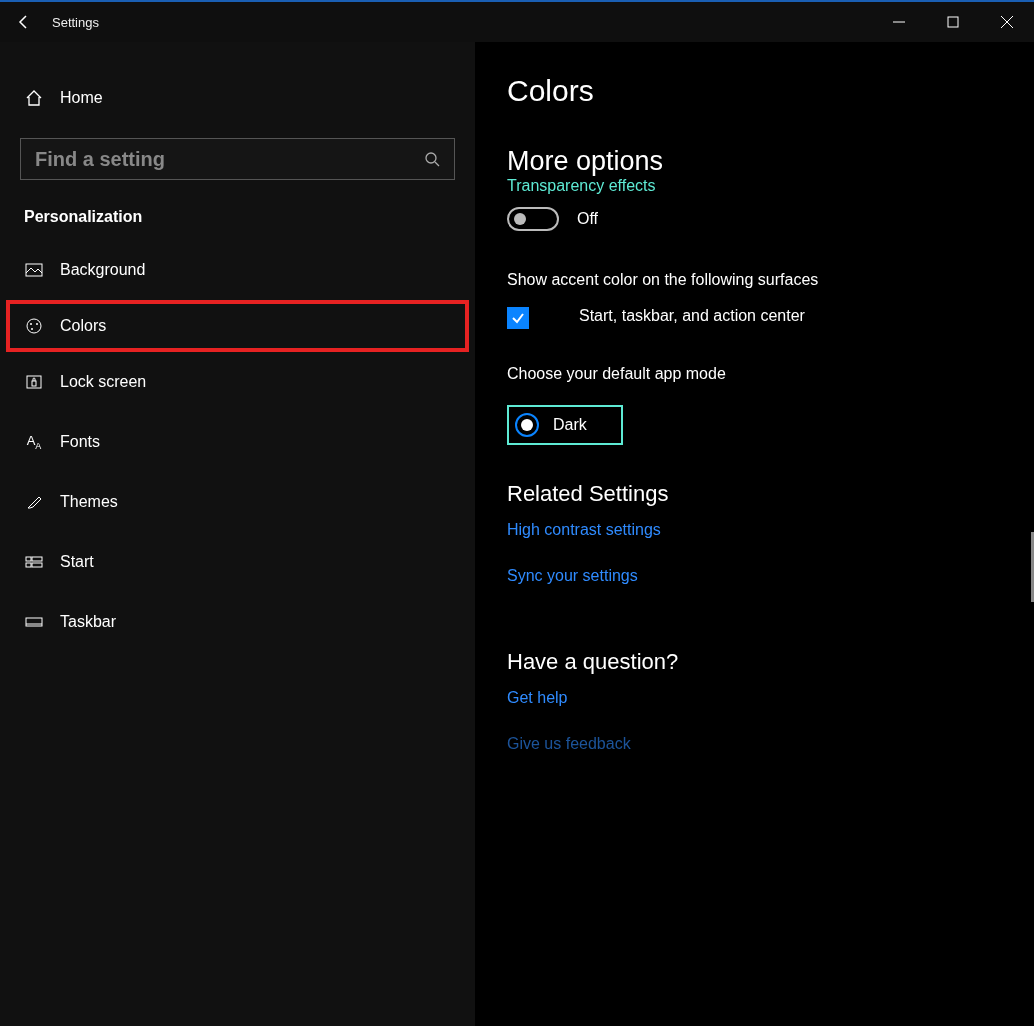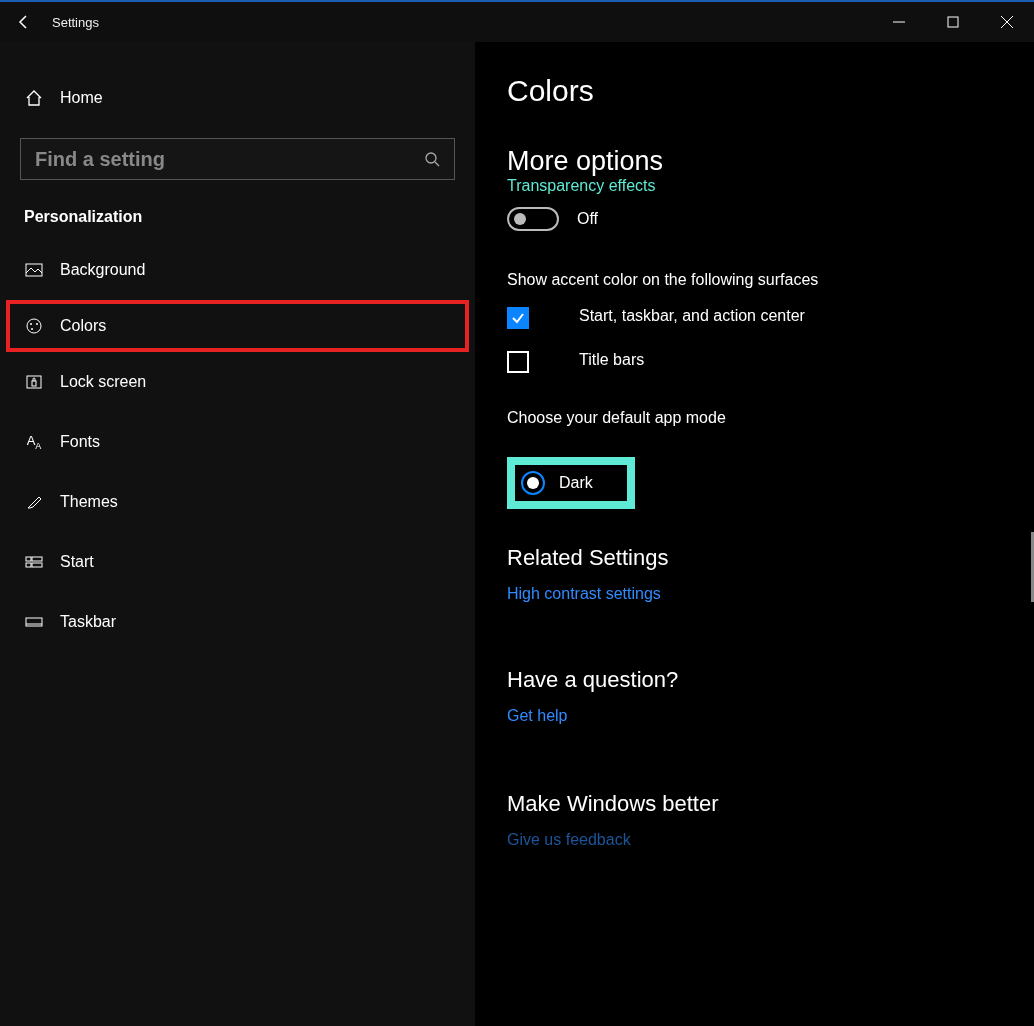--- a/index.html
+++ b/index.html
@@ -160,24 +160,24 @@
     .checkbox.checked svg { display: block; }
     .checkbox svg { display: none; }
     .radio-section-label { font-size: 16px; margin-top: 36px; margin-bottom: 18px; }
     .radio-row {
       display: flex;
       align-items: center;
       cursor: pointer;
       padding: 7px 8px;
     }
     .radio-wrap-dark {
-      border: 8px solid #5eead4;
+      border: 2px solid #5eead4;
       display: inline-flex;
       padding: 6px 34px 6px 6px;
-      margin-top: 12px;
+      margin-top: 4px;
     }
     .radio {
       width: 24px; height: 24px;
       border: 2px solid #ccc;
       border-radius: 50%;
       margin-right: 14px;
       position: relative;
       flex-shrink: 0;
     }
     .radio.selected { border-color: #0a84ff; }
@@ -347,41 +347,35 @@
 
     <div class="checkbox-row">
       <div class="checkbox checked">
         <svg width="14" height="14" viewBox="0 0 14 14">
             <path d="M2 7 L6 11 L12 3" stroke="#fff" stroke-width="2" fill="none"></path>
           </svg>
       </div>
       <span>Start, taskbar, and action center</span>
     </div>
 
-    <div class="checkbox-row">
-      <div class="checkbox">
-        
-      </div>
-      <span>Title bars</span>
-    </div>
 
     <div class="radio-section-label">Choose your default app mode</div>
 
 
     <div class="radio-wrap-dark">
       <div class="radio-row" style="padding:0;">
         <div class="radio selected"></div>
         <span>Dark</span>
       </div>
     </div>
 
     <h2 class="related-heading">Related Settings</h2>
     <div><span class="link">High contrast settings</span></div>
+    <div><span class="link">Sync your settings</span></div>
 
     <h2 class="related-heading">Have a question?</h2>
     <div><span class="link">Get help</span></div>
 
-    <h2 class="related-heading" style="margin-top:38px;">Make Windows better</h2>
     <div><span class="link" style="opacity:0.6;">Give us feedback</span></div>
 
     <div class="scrollbar-indicator"></div>
   </main>
 </div>
 
 </body></html>

